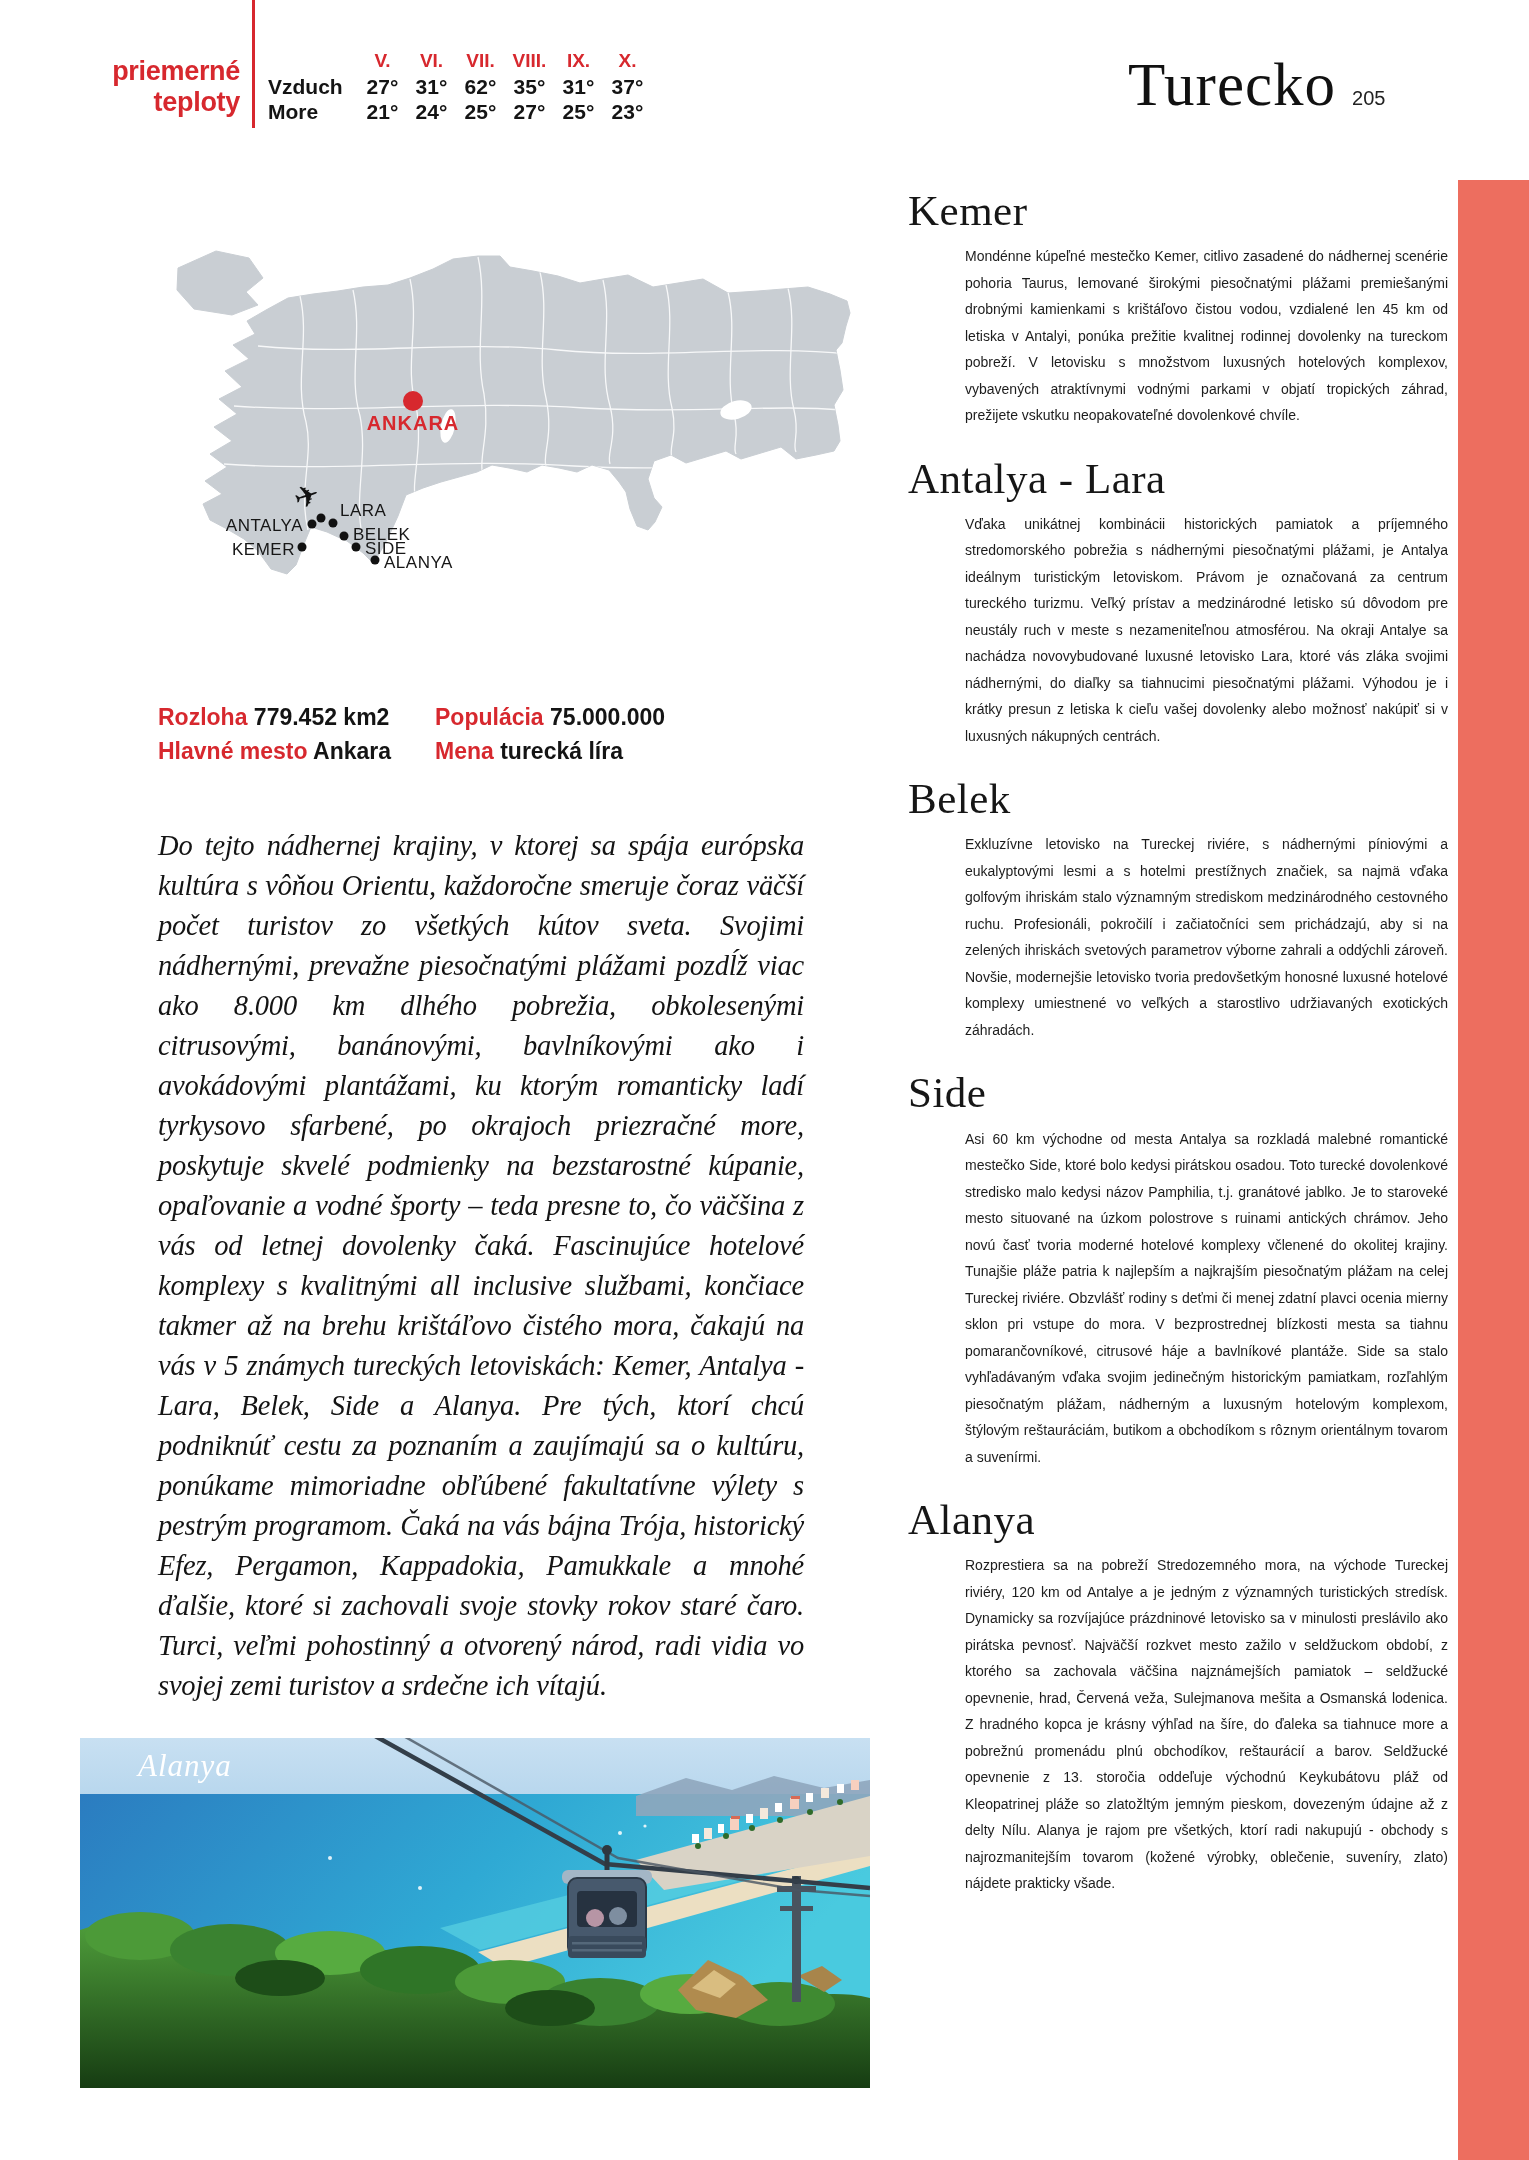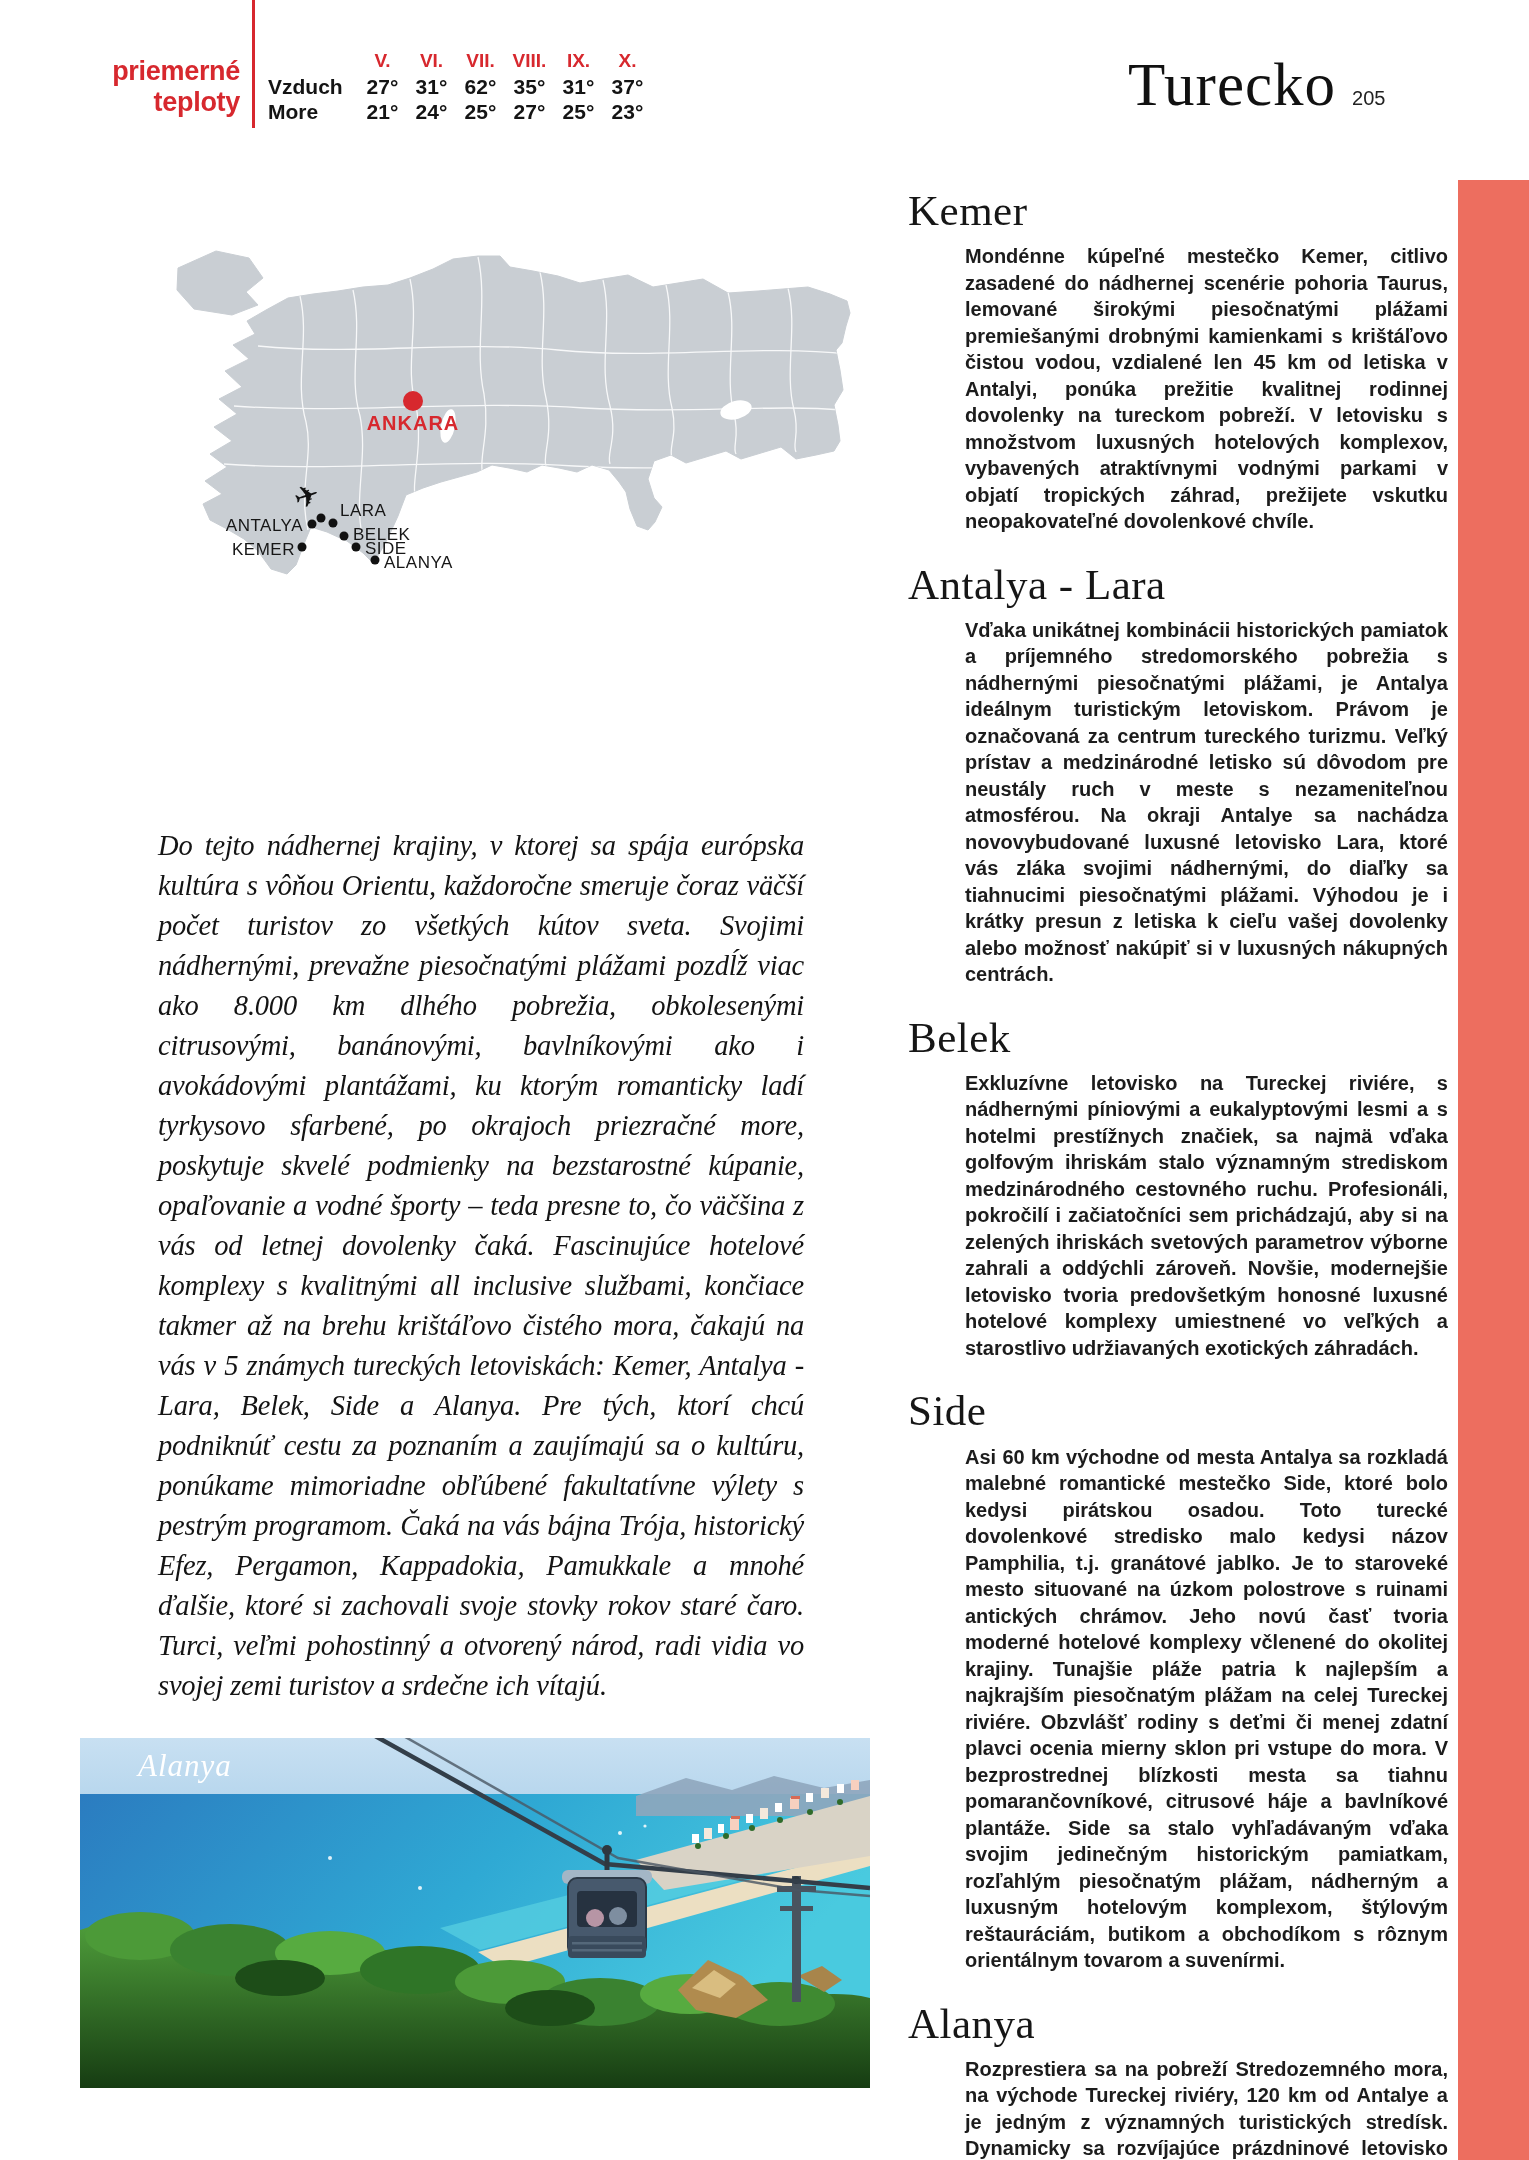--- a/index.html
+++ b/index.html
@@ -37,21 +37,21 @@
   
   .intro{position:absolute;left:158px;top:826px;width:646px;
          font-family:"Liberation Serif",serif;font-style:italic;
          font-size:28.5px;line-height:40px;text-align:justify;color:#141414;letter-spacing:-0.2px;}
 
   
   .right-col{position:absolute;left:908px;top:188px;width:540px;}
   .right-col article{margin-bottom:27px;}
   .right-col h2{font-family:"Liberation Serif",serif;font-weight:400;font-size:43px;line-height:1.05;
                 margin:0 0 10px 0;color:#161616;letter-spacing:.5px;}
-  .right-col p{margin:8px 0 0 57px;font-size:20px;line-height:26.5px;text-align:justify;color:#1c1c1c;font-weight:bold;}
+  .right-col p{margin:8px 0 0 57px;font-size:14px;line-height:26.5px;text-align:justify;color:#1c1c1c;}
 
   
   .photo{position:absolute;left:80px;top:1738px;width:790px;height:350px;overflow:hidden;}
   .photo svg{display:block;width:100%;height:100%;}
   .photo-caption{position:absolute;left:58px;top:10px;color:#ffffff;
                  font-family:"Liberation Serif",serif;font-style:italic;font-size:31px;letter-spacing:1px;}
 </style>
 </head>
 <body>
 
@@ -149,20 +149,38 @@
     </g>
 
     <text class="map-city-label" x="155" y="333" text-anchor="end">ANTALYA</text>
     <text class="map-city-label" x="147" y="357" text-anchor="end">KEMER</text>
     <text class="map-city-label" x="192" y="318">LARA</text>
     <text class="map-city-label" x="205" y="342">BELEK</text>
     <text class="map-city-label" x="217" y="356">SIDE</text>
     <text class="map-city-label" x="236" y="370">ALANYA</text>
   </svg>
 
+  <div class="facts">
+    <div>
+      <span class="red">Rozloha</span>
+      <span>779.452 km2</span>
+    </div>
+    <div>
+      <span class="red">Populácia</span>
+      <span>75.000.000</span>
+    </div>
+    <div>
+      <span class="red">Hlavné mesto</span>
+      <span>Ankara</span>
+    </div>
+    <div>
+      <span class="red">Mena</span>
+      <span>turecká líra</span>
+    </div>
+  </div>
 
   <div class="intro">Do tejto nádhernej krajiny, v ktorej sa spája európska kultúra s vôňou Orientu, každoročne smeruje čoraz väčší počet turistov zo všetkých kútov sveta. Svojimi nádhernými, prevažne piesočnatými plážami pozdĺž viac ako 8.000 km dlhého pobrežia, obkolesenými citrusovými, banánovými, bavlníkovými ako i avokádovými plantážami, ku ktorým romanticky ladí tyrkysovo sfarbené, po okrajoch priezračné more, poskytuje skvelé podmienky na bezstarostné kúpanie, opaľovanie a vodné športy – teda presne to, čo väčšina z vás od letnej dovolenky čaká. Fascinujúce hotelové komplexy s kvalitnými all inclusive službami, končiace takmer až na brehu krištáľovo čistého mora, čakajú na vás v 5 známych tureckých letoviskách: Kemer, Antalya - Lara, Belek, Side a Alanya. Pre tých, ktorí chcú podniknúť cestu za poznaním a zaujímajú sa o kultúru, ponúkame mimoriadne obľúbené fakultatívne výlety s pestrým programom. Čaká na vás bájna Trója, historický Efez, Pergamon, Kappadokia, Pamukkale a mnohé ďalšie, ktoré si zachovali svoje stovky rokov staré čaro. Turci, veľmi pohostinný a otvorený národ, radi vidia vo svojej zemi turistov a srdečne ich vítajú.</div>
 
   <div class="right-col">
     <article>
       <h2>Kemer</h2>
       <p>Mondénne kúpeľné mestečko Kemer, citlivo zasadené do nádhernej scenérie pohoria Taurus, lemované širokými piesočnatými plážami premiešanými drobnými kamienkami s krištáľovo čistou vodou, vzdialené len 45 km od letiska v Antalyi, ponúka prežitie kvalitnej rodinnej dovolenky na tureckom pobreží. V letovisku s množstvom luxusných hotelových komplexov, vybavených atraktívnymi vodnými parkami v objatí tropických záhrad, prežijete vskutku neopakovateľné dovolenkové chvíle.</p>
     </article>
     <article>
       <h2>Antalya - Lara</h2>

